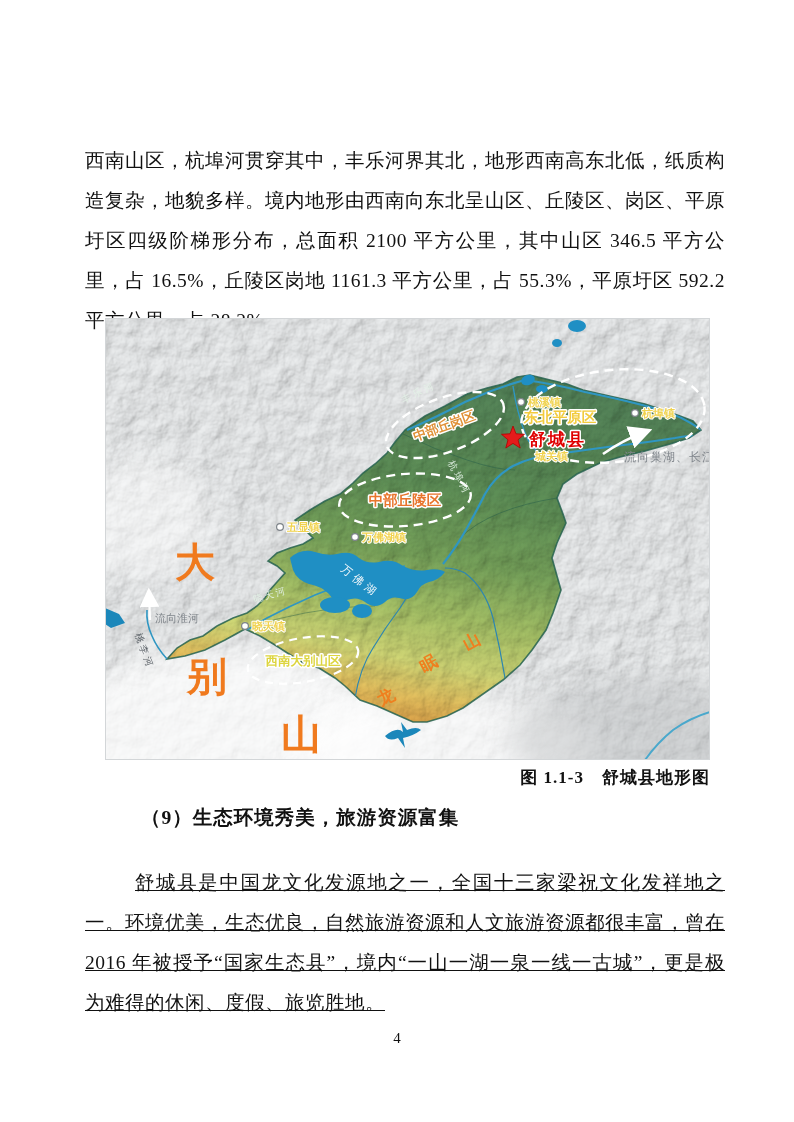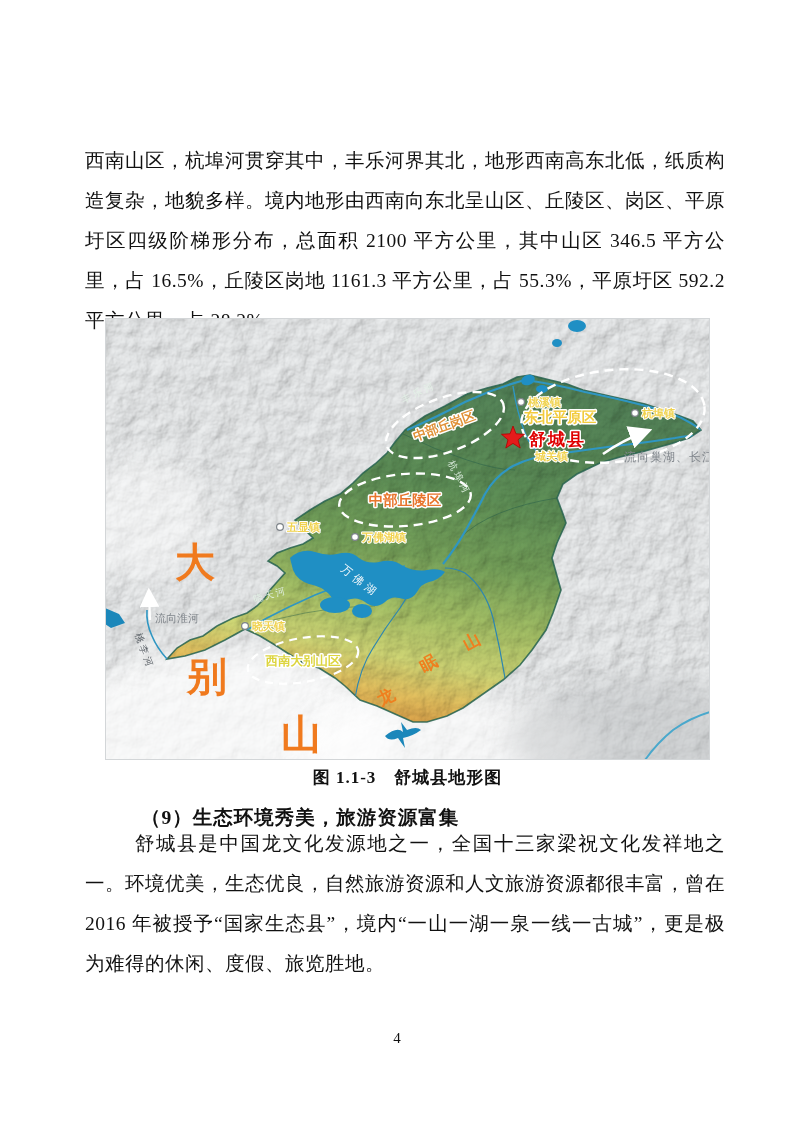--- a/index.html
+++ b/index.html
@@ -14,25 +14,25 @@
   }
   .para{
     position:absolute;
     left:85px;width:640px;
     font-size:19.5px;
     line-height:40px;
     text-align:justify;
     letter-spacing:0.5px;
   }
   .para-1{top:121px;}
-  .para-2{top:804px;text-indent:50px;}
+  .para-2{top:843px;text-indent:50px;text-decoration:underline;}
   .caption{
     position:absolute;
     left:105px;top:766px;width:605px;
-    text-align:center;
+    text-align:right;
     font-size:17px;font-weight:bold;
     letter-spacing:1px;
   }
   .heading{
     position:absolute;
     left:85px;top:804px;width:660px;
     padding-left:56px;box-sizing:border-box;
     font-size:19.5px;font-weight:bold;
     letter-spacing:1px;
   }

